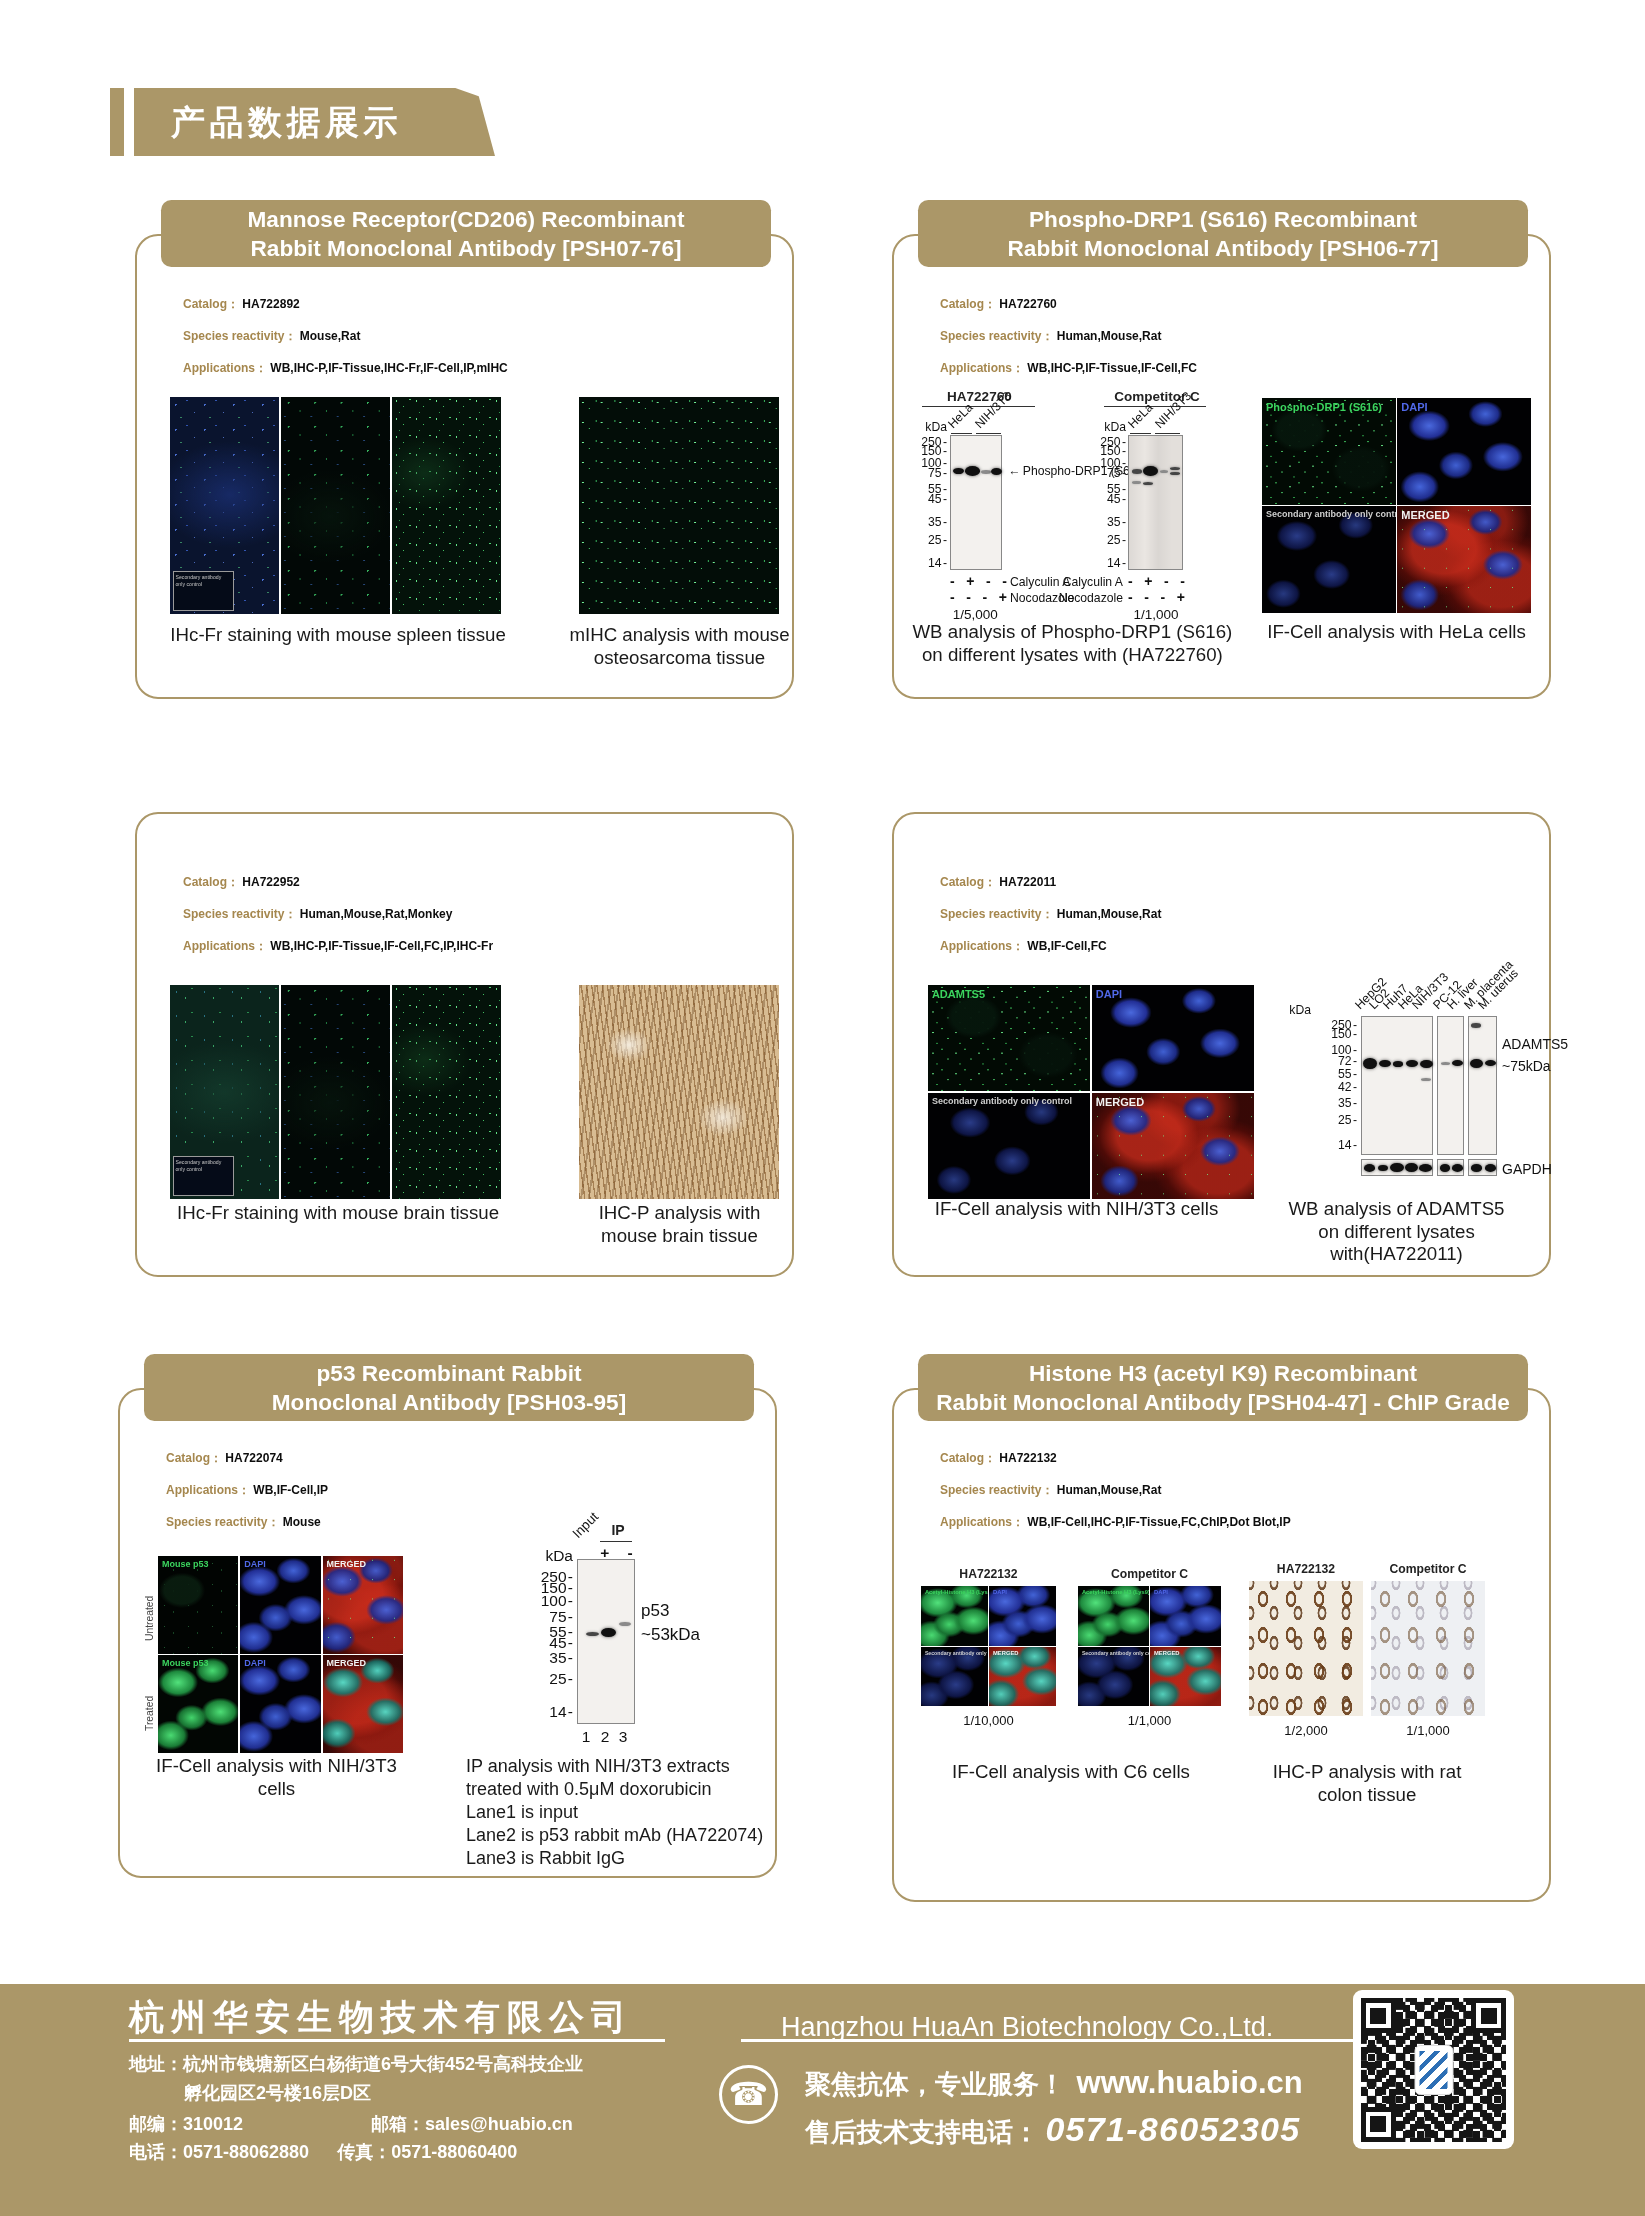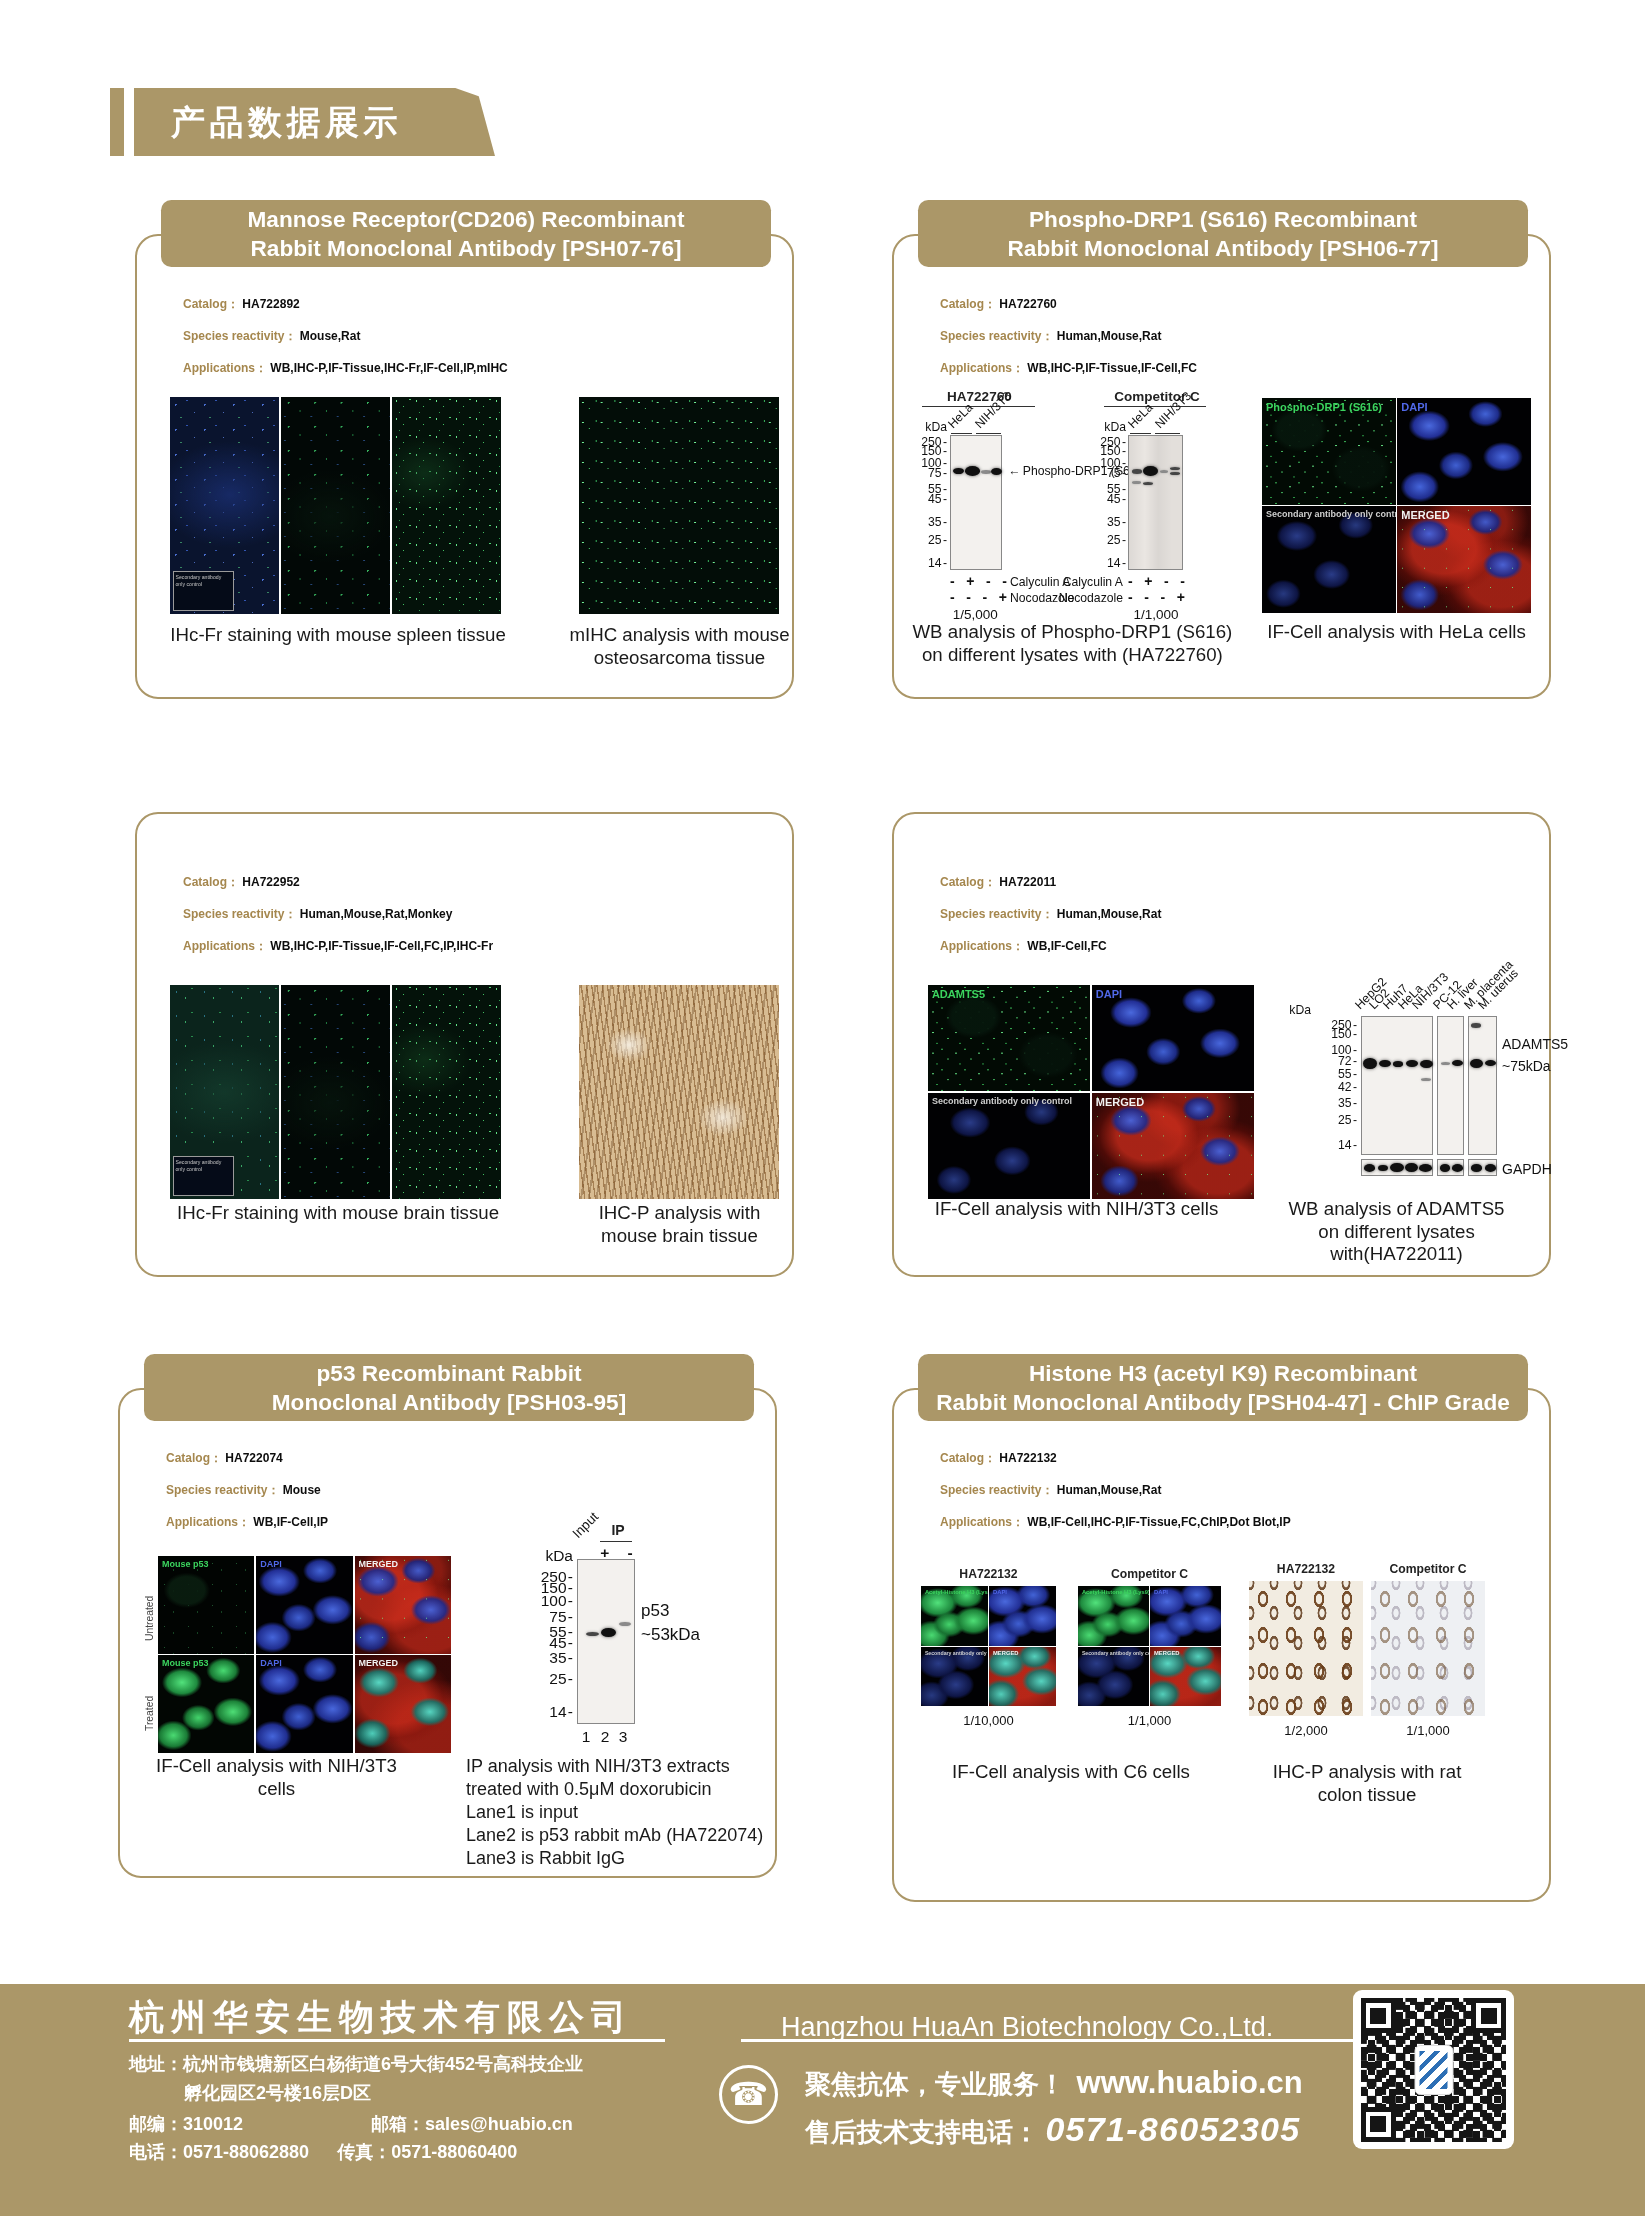--- a/index.html
+++ b/index.html
@@ -415,27 +415,27 @@
 </section>
 
 <section class="card" id="c5" style="left:118px;top:1388px;height:490px">
   <div class="outline"></div>
   <div class="band">
     <div>p53 Recombinant Rabbit</div>
     <div>Monoclonal Antibody [PSH03-95]</div>
   </div>
   <div class="info">
     <div><span class="lab">Catalog：</span> <span>HA722074</span></div>
+    <div><span class="lab">Applications：</span> <span>WB,IF-Cell,IP</span></div>
     <div><span class="lab">Species reactivity：</span> <span>Mouse</span></div>
-    <div><span class="lab">Applications：</span> <span>WB,IF-Cell,IP</span></div>
   </div>
 
   <span class="rot90" style="left:26px;top:253px">Untreated</span>
   <span class="rot90" style="left:26px;top:343px">Treated</span>
-  <div class="ifgrid" style="left:40px;top:168px;width:293px;height:197px;grid-template-columns:repeat(3,1fr);grid-template-rows:1fr 1fr">
+  <div class="ifgrid" style="left:40px;top:168px;width:245px;height:197px;grid-template-columns:repeat(3,1fr);grid-template-rows:1fr 1fr">
     <div class="panel p-grd">
         <span class="plabel lgreen sm">Mouse p53</span>
       </div>
     <div class="panel p-bl">
         <span class="plabel lblue sm">DAPI</span>
       </div>
     <div class="panel p-mg">
         <span class="plabel lwhite sm">MERGED</span>
       </div>
     <div class="panel p-gn">

